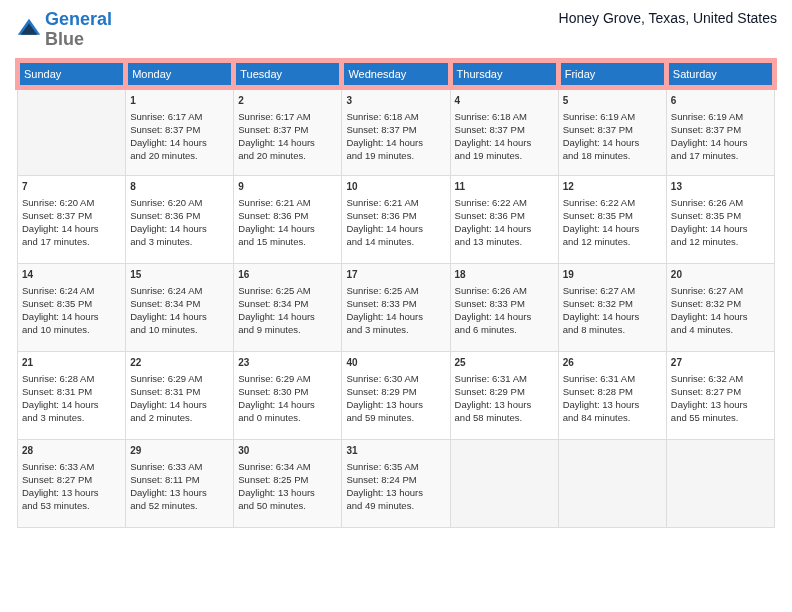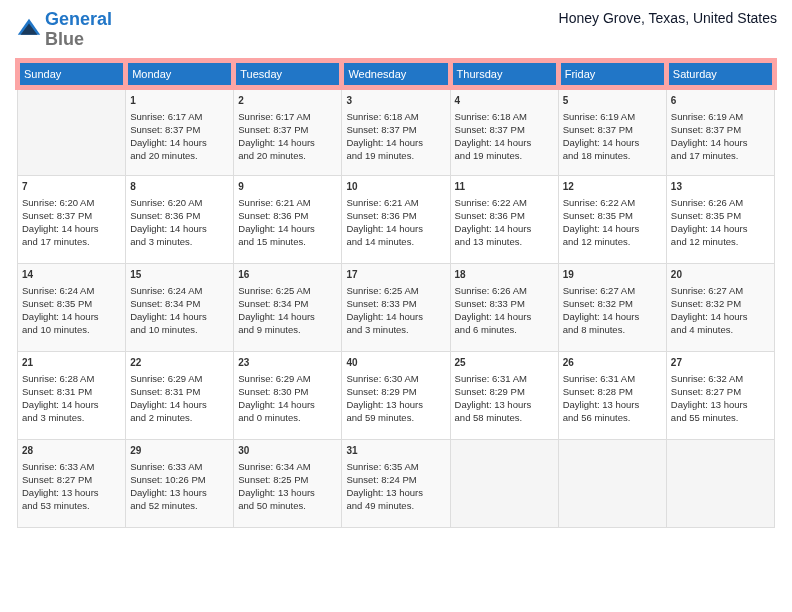--- a/index.html
+++ b/index.html
@@ -310,42 +310,42 @@
             <div>Sunrise: 6:31 AM</div>
             <div>Sunset: 8:29 PM</div>
             <div>Daylight: 13 hours</div>
             <div>and 58 minutes.</div>
           </td>
           <td>
             <span class="day-num">26</span>
             <div>Sunrise: 6:31 AM</div>
             <div>Sunset: 8:28 PM</div>
             <div>Daylight: 13 hours</div>
-            <div>and 56 minutes.</div>
+            <div>and 84 minutes.</div>
           </td>
           <td>
             <span class="day-num">27</span>
             <div>Sunrise: 6:32 AM</div>
             <div>Sunset: 8:27 PM</div>
             <div>Daylight: 13 hours</div>
             <div>and 55 minutes.</div>
           </td>
         </tr>
         <tr>
           <td>
             <span class="day-num">28</span>
             <div>Sunrise: 6:33 AM</div>
             <div>Sunset: 8:27 PM</div>
             <div>Daylight: 13 hours</div>
             <div>and 53 minutes.</div>
           </td>
           <td>
             <span class="day-num">29</span>
             <div>Sunrise: 6:33 AM</div>
-            <div>Sunset: 10:26 PM</div>
+            <div>Sunset: 8:11 PM</div>
             <div>Daylight: 13 hours</div>
             <div>and 52 minutes.</div>
           </td>
           <td>
             <span class="day-num">30</span>
             <div>Sunrise: 6:34 AM</div>
             <div>Sunset: 8:25 PM</div>
             <div>Daylight: 13 hours</div>
             <div>and 50 minutes.</div>
           </td>

